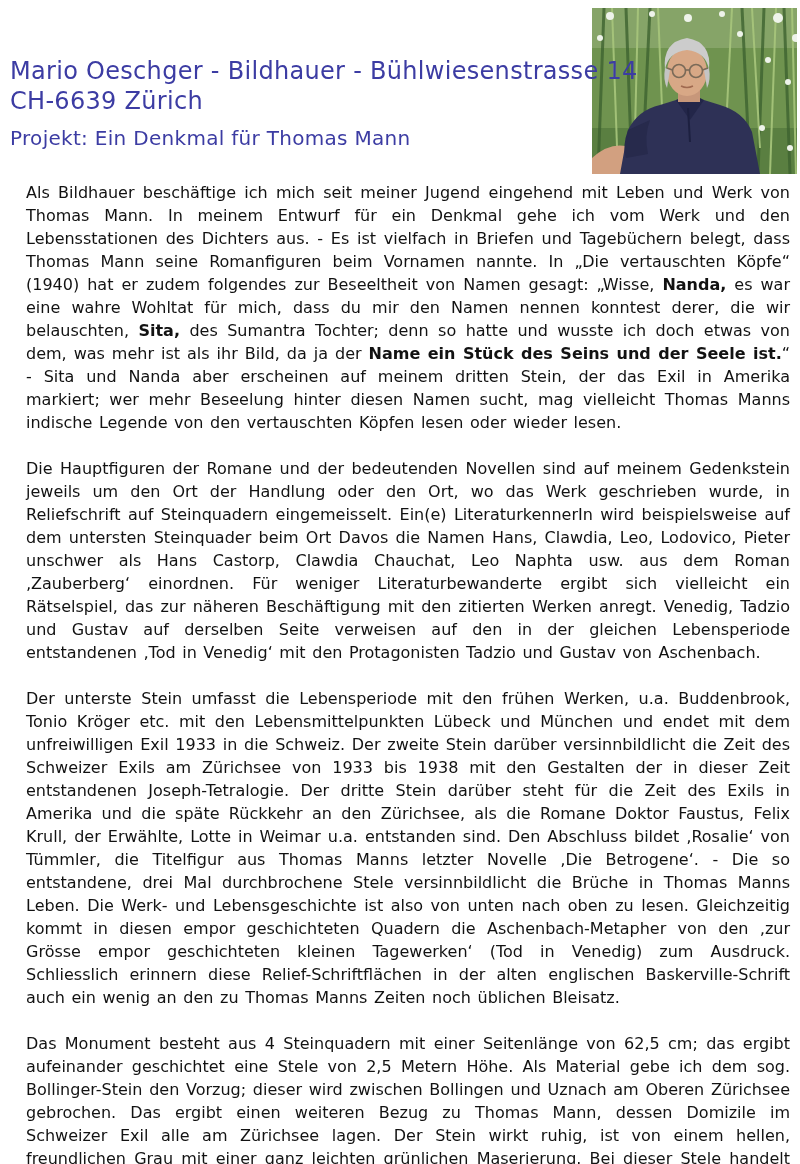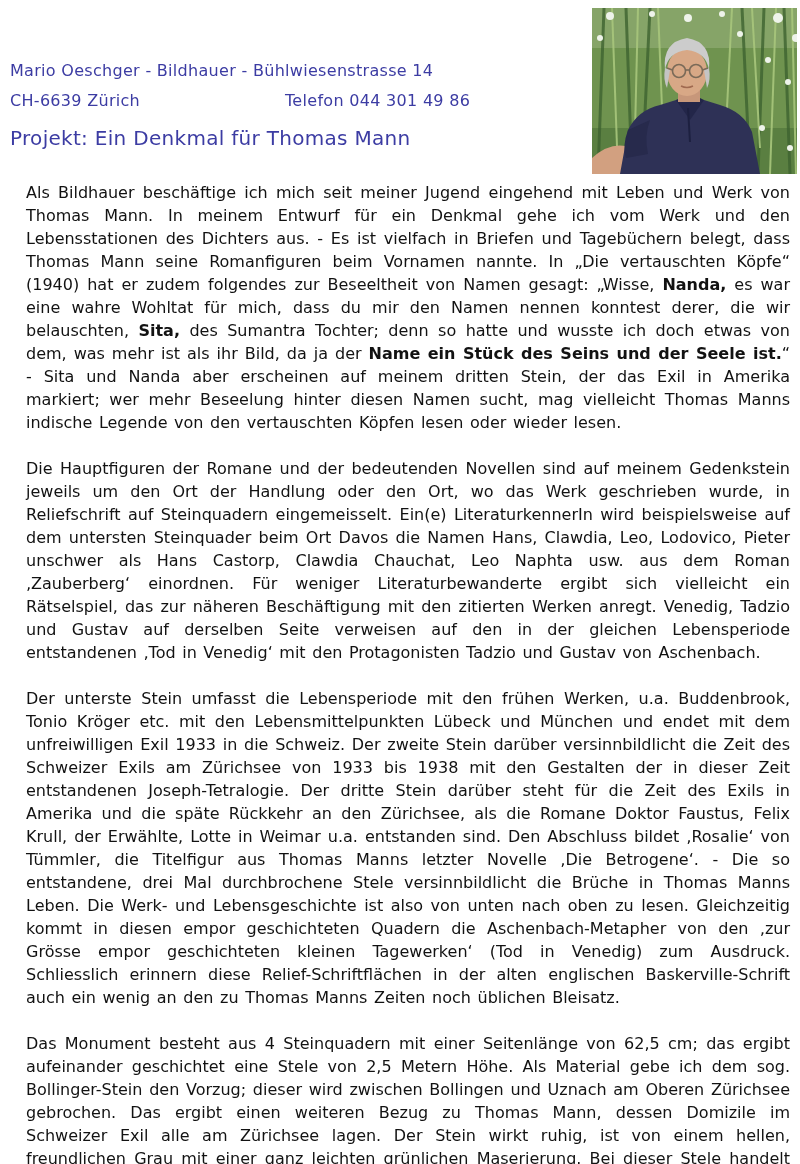--- a/index.html
+++ b/index.html
@@ -22,21 +22,21 @@
     overflow: hidden;
   }
   .photo svg { display: block; }
 
   
   .letterhead {
     position: absolute;
     left: 10px;
     top: 56px;
     color: #3c3ca3;
-    font-size: 16px;
+    font-size: 24px;
     line-height: 30px;
     letter-spacing: 0.3px;
     white-space: nowrap;
   }
   .letterhead .line2 { position: relative; }
   .letterhead .phone { position: absolute; left: 275px; top: 0; }
 
   .project-title {
     position: absolute;
     left: 10px;
@@ -133,21 +133,20 @@
       </g>
 
       <path d="M 89 78 Q 95 81 101 78" stroke="#a06a50" stroke-width="1.5" fill="none"></path>
     </svg>
   </div>
 
   <div class="letterhead">
     <div>Mario Oeschger - Bildhauer - Bühlwiesenstrasse 14</div>
     <div class="line2">
       <span>CH-6639 Zürich</span>
-      <span class="phone">Telefon 044 301 49 86</span>
     </div>
   </div>
 
   <div class="project-title">Projekt: Ein Denkmal für Thomas Mann</div>
 
   <div class="body-text">
     <p><span>Als Bildhauer beschäftige ich mich seit meiner Jugend eingehend mit Leben und Werk von Thomas Mann. In meinem Entwurf für ein Denkmal gehe ich vom Werk und den Lebensstationen des Dichters aus. - Es ist vielfach in Briefen und Tagebüchern belegt, dass Thomas Mann seine Romanfiguren beim Vornamen nannte. In „Die vertauschten Köpfe“ (1940) hat er zudem folgendes zur Beseeltheit von Namen gesagt: „Wisse, </span><span class="b">Nanda,</span><span> es war eine wahre Wohltat für mich, dass du mir den Namen nennen konntest derer, die wir belauschten, </span><span class="b">Sita,</span><span> des Sumantra Tochter; denn so hatte und wusste ich doch etwas von dem, was mehr ist als ihr Bild, da ja der </span><span class="b">Name ein Stück des Seins und der Seele ist.</span><span>“ - Sita und Nanda aber erscheinen auf meinem dritten Stein, der das Exil in Amerika markiert; wer mehr Beseelung hinter diesen Namen sucht, mag vielleicht Thomas Manns indische Legende von den vertauschten Köpfen lesen oder wieder lesen.</span></p>
     <p><span>Die Hauptfiguren der Romane und der bedeutenden Novellen sind auf meinem Gedenkstein jeweils um den Ort der Handlung oder den Ort, wo das Werk geschrieben wurde, in Reliefschrift auf Steinquadern eingemeisselt. Ein(e) LiteraturkennerIn wird beispielsweise auf dem untersten Steinquader beim Ort Davos die Namen Hans, Clawdia, Leo, Lodovico, Pieter unschwer als Hans Castorp, Clawdia Chauchat, Leo Naphta usw. aus dem Roman ‚Zauberberg‘ einordnen. Für weniger Literaturbewanderte ergibt sich vielleicht ein Rätselspiel, das zur näheren Beschäftigung mit den zitierten Werken anregt. Venedig, Tadzio und Gustav auf derselben Seite verweisen auf den in der gleichen Lebensperiode entstandenen ‚Tod in Venedig‘ mit den Protagonisten Tadzio und Gustav von Aschenbach.</span></p>
     <p><span>Der unterste Stein umfasst die Lebensperiode mit den frühen Werken, u.a. Buddenbrook, Tonio Kröger etc. mit den Lebensmittelpunkten Lübeck und München und endet mit dem unfreiwilligen Exil 1933 in die Schweiz. Der zweite Stein darüber versinnbildlicht die Zeit des Schweizer Exils am Zürichsee von 1933 bis 1938 mit den Gestalten der in dieser Zeit entstandenen Joseph-Tetralogie. Der dritte Stein darüber steht für die Zeit des Exils in Amerika und die späte Rückkehr an den Zürichsee, als die Romane Doktor Faustus, Felix Krull, der Erwählte, Lotte in Weimar u.a. entstanden sind. Den Abschluss bildet ‚Rosalie‘ von Tümmler, die Titelfigur aus Thomas Manns letzter Novelle ‚Die Betrogene‘. - Die so entstandene, drei Mal durchbrochene Stele versinnbildlicht die Brüche in Thomas Manns Leben. Die Werk- und Lebensgeschichte ist also von unten nach oben zu lesen. Gleichzeitig kommt in diesen empor geschichteten Quadern die Aschenbach-Metapher von den ‚zur Grösse empor geschichteten kleinen Tagewerken‘ (Tod in Venedig) zum Ausdruck. Schliesslich erinnern diese Relief-Schriftflächen in der alten englischen Baskerville-Schrift auch ein wenig an den zu Thomas Manns Zeiten noch üblichen Bleisatz.</span></p>
     <p><span>Das Monument besteht aus 4 Steinquadern mit einer Seitenlänge von 62,5 cm; das ergibt aufeinander geschichtet eine Stele von 2,5 Metern Höhe. Als Material gebe ich dem sog. Bollinger-Stein den Vorzug; dieser wird zwischen Bollingen und Uznach am Oberen Zürichsee gebrochen. Das ergibt einen weiteren Bezug zu Thomas Mann, dessen Domizile im Schweizer Exil alle am Zürichsee lagen. Der Stein wirkt ruhig, ist von einem hellen, freundlichen Grau mit einer ganz leichten grünlichen Maserierung. Bei dieser Stele handelt es sich nicht im engeren Sinn um ein Kunstwerk, sondern um eine in Stein umgesetzte Idee.</span></p>

